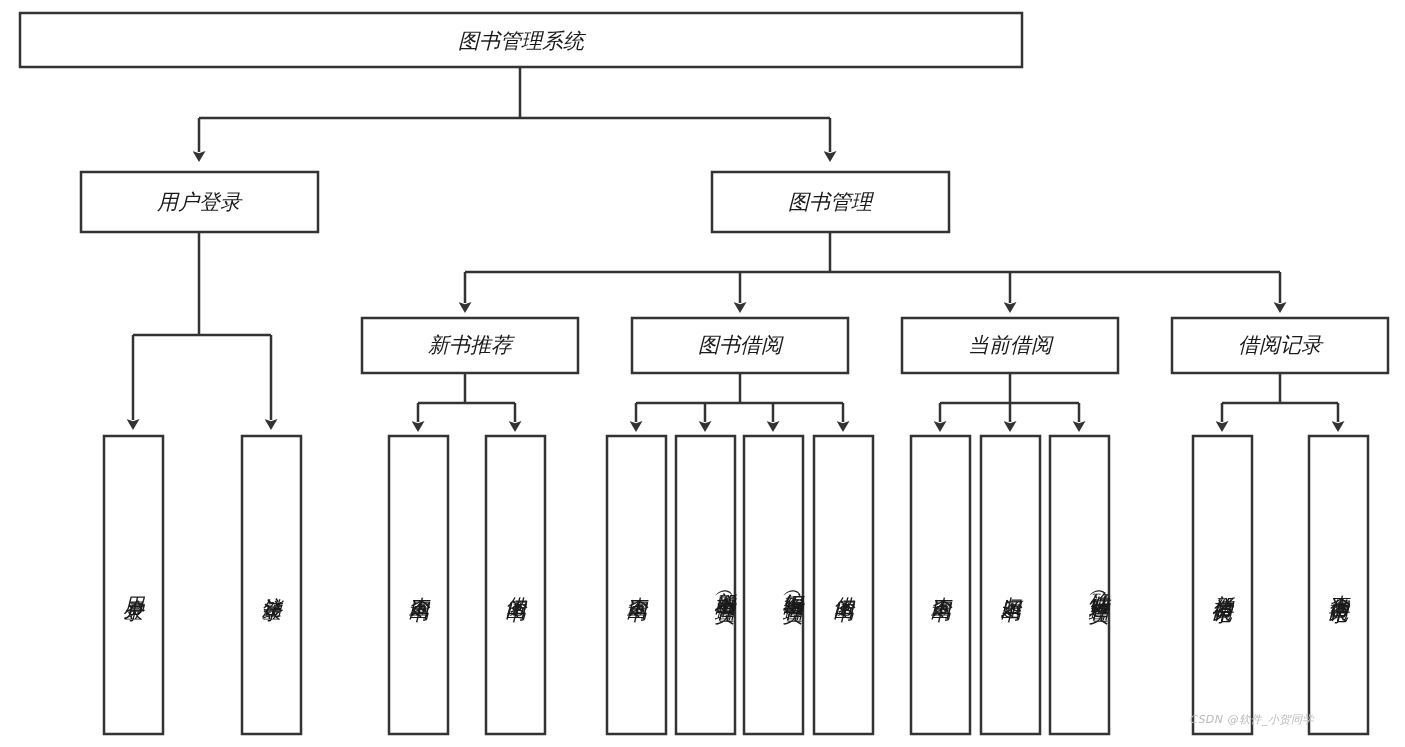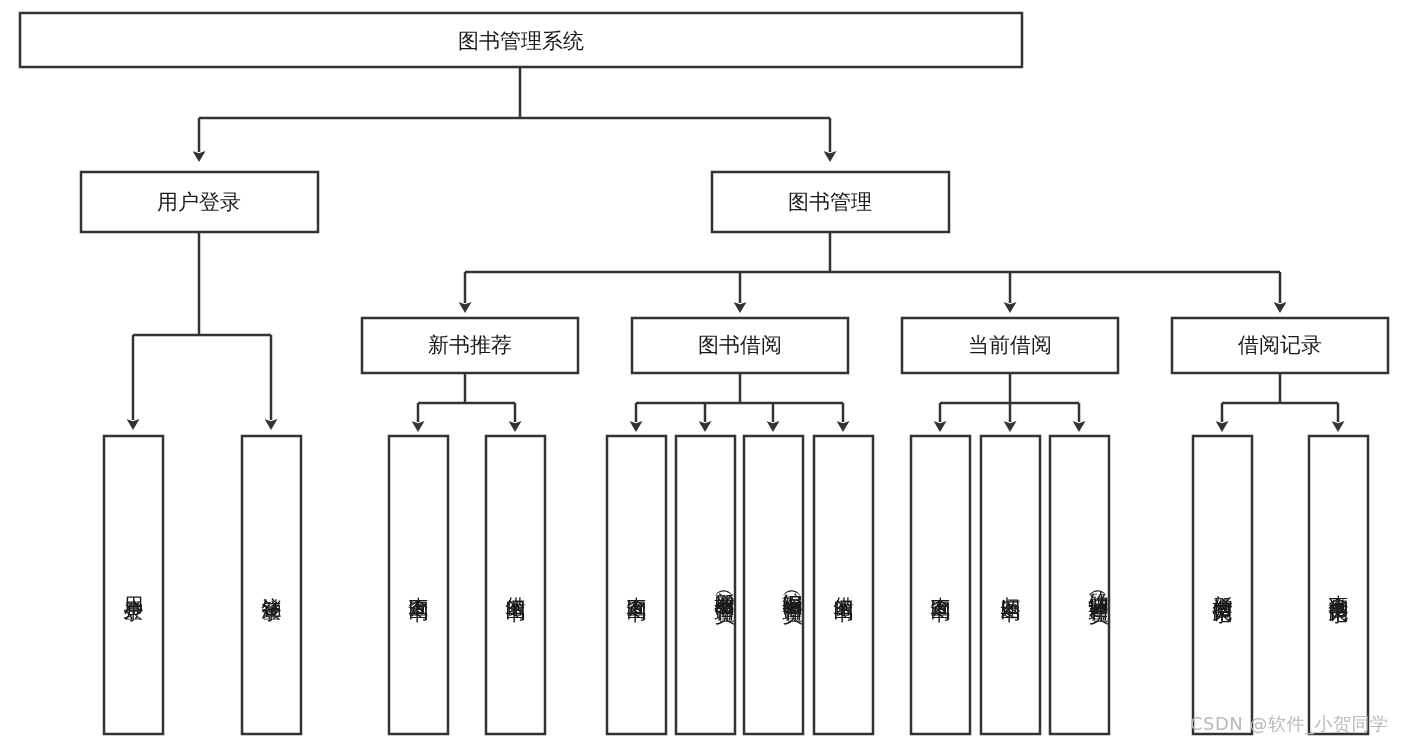--- a/index.html
+++ b/index.html
@@ -11,20 +11,21 @@
     width: 1405px;
     height: 747px;
     font-family: "DejaVu Sans", "Liberation Sans", sans-serif;
     overflow: hidden;
     position: relative;
   }
   #diagram-root {
     position: relative;
     width: 1273px;
     height: 747px;
+    font-style: italic;
   }
   svg.diagram-canvas {
     display: block;
     width: 1405px;
     height: 747px;
   }
   .node-box {
     fill: #ffffff;
     stroke: #333333;
     stroke-width: 2.5;
@@ -57,21 +58,21 @@
     letter-spacing: 2px;
     text-align: center;
     white-space: nowrap;
     pointer-events: none;
   }
   .watermark {
     position: absolute;
     left: 1190px;
     top: 712px;
     font-family: "DejaVu Sans", "Liberation Sans", sans-serif;
-    font-size: 18px;
+    font-size: 11px;
     color: #b9b9b9;
     white-space: nowrap;
     letter-spacing: 0.5px;
   }
 </style>
 </head>
 <body>
 
 <div id="diagram-root">
 

